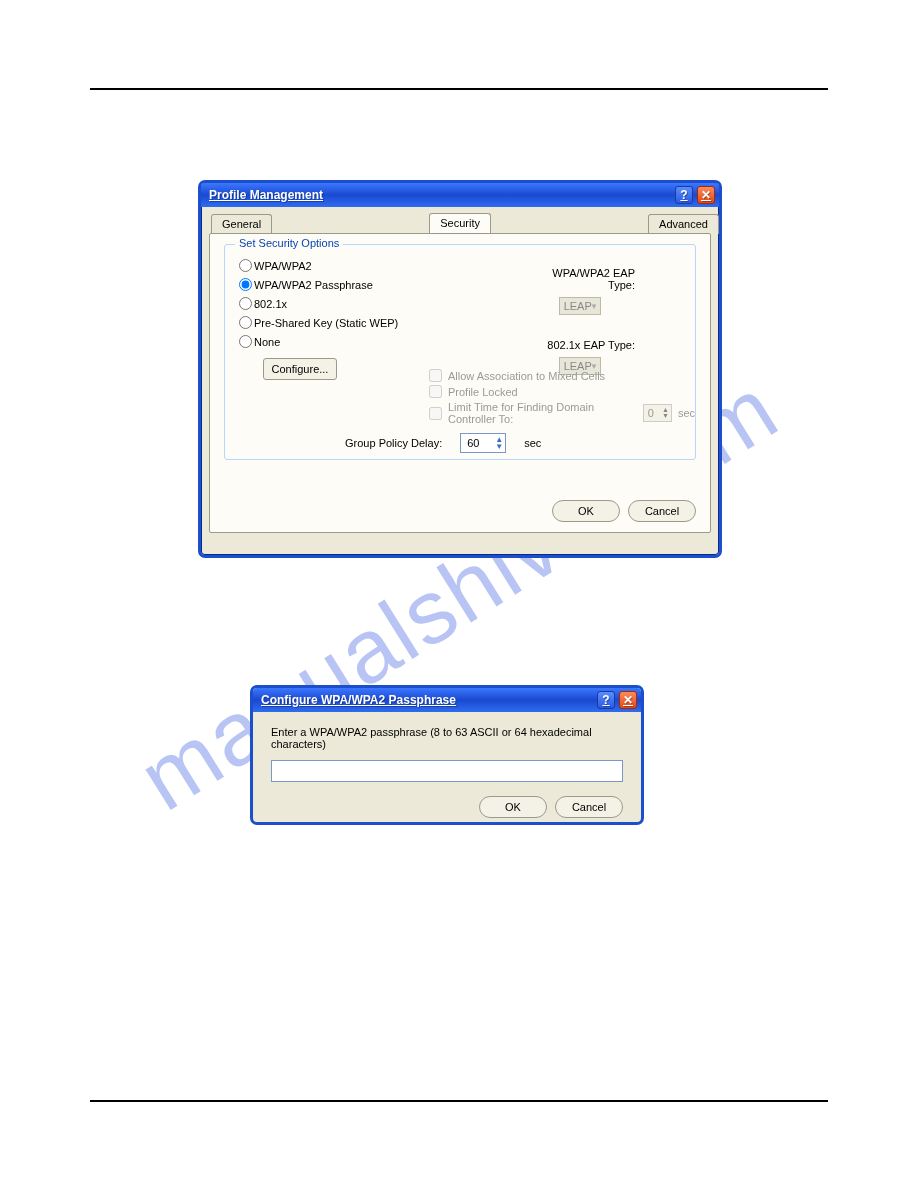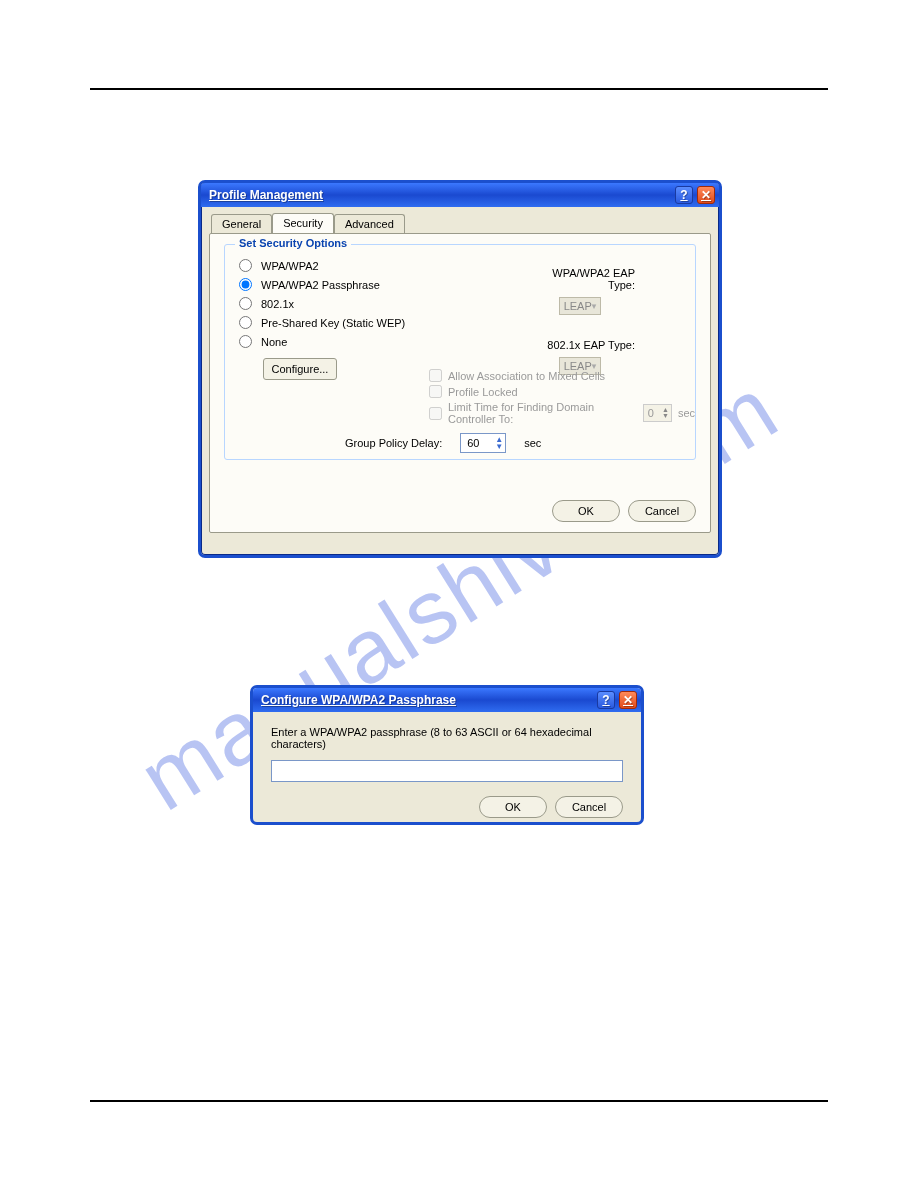--- a/index.html
+++ b/index.html
@@ -66,20 +66,21 @@
     font-weight:bold;
     font-size:12px;
     cursor:pointer;
   }
   .tb-help { background: linear-gradient(#5a8dff,#2a5ae0); color:#fff; border:1px solid #1a3aa0;}
   .tb-close { background: linear-gradient(#ff8a5a,#e04a1a); color:#fff; border:1px solid #a02a0a;}
 
   .tabstrip {
     display:flex; gap:0; margin: 6px 0 0 10px;
     position:relative;
+    justify-content:space-between;
   }
   .tab {
     padding: 3px 10px 4px;
     border: 1px solid #9a9a8a;
     background: #ece9d8;
     border-bottom: none;
     border-radius: 3px 3px 0 0;
     font-size: 11px;
     color:#000;
     position:relative;
@@ -109,24 +110,23 @@
     padding:14px 14px 10px 14px;
     position:relative;
   }
   .groupbox .legend {
     position:absolute;
     top:-8px; left:10px;
     padding:0 4px;
     background:#fdfcf7;
     color:#0a44b0;
     font-size:11px;
-    font-weight:bold;
   }
   .radios { display:flex; flex-direction:column; gap:6px; width:210px;}
-  .radio { display:flex; align-items:center; gap:9px; font-size:11px; cursor:pointer;}
+  .radio { display:flex; align-items:center; gap:2px; font-size:11px; cursor:pointer;}
   .radio input { margin:0; }
 
   .eapcol { position:absolute; left:240px; top:22px; width:230px; display:flex;flex-direction:column;gap:24px;}
   .eap-row { display:flex; align-items:center; gap:6px;flex-direction:column; }
   .eap-label { width:110px; text-align:right; color:#000; font-size:11px;}
   .eap-select {
     flex:1; height:20px; background:#e8e6d9;
     border:1px solid #bdbaa8;
     color:#888; font-size:11px; padding:2px 4px;
     display:flex;align-items:center;justify-content:space-between;

